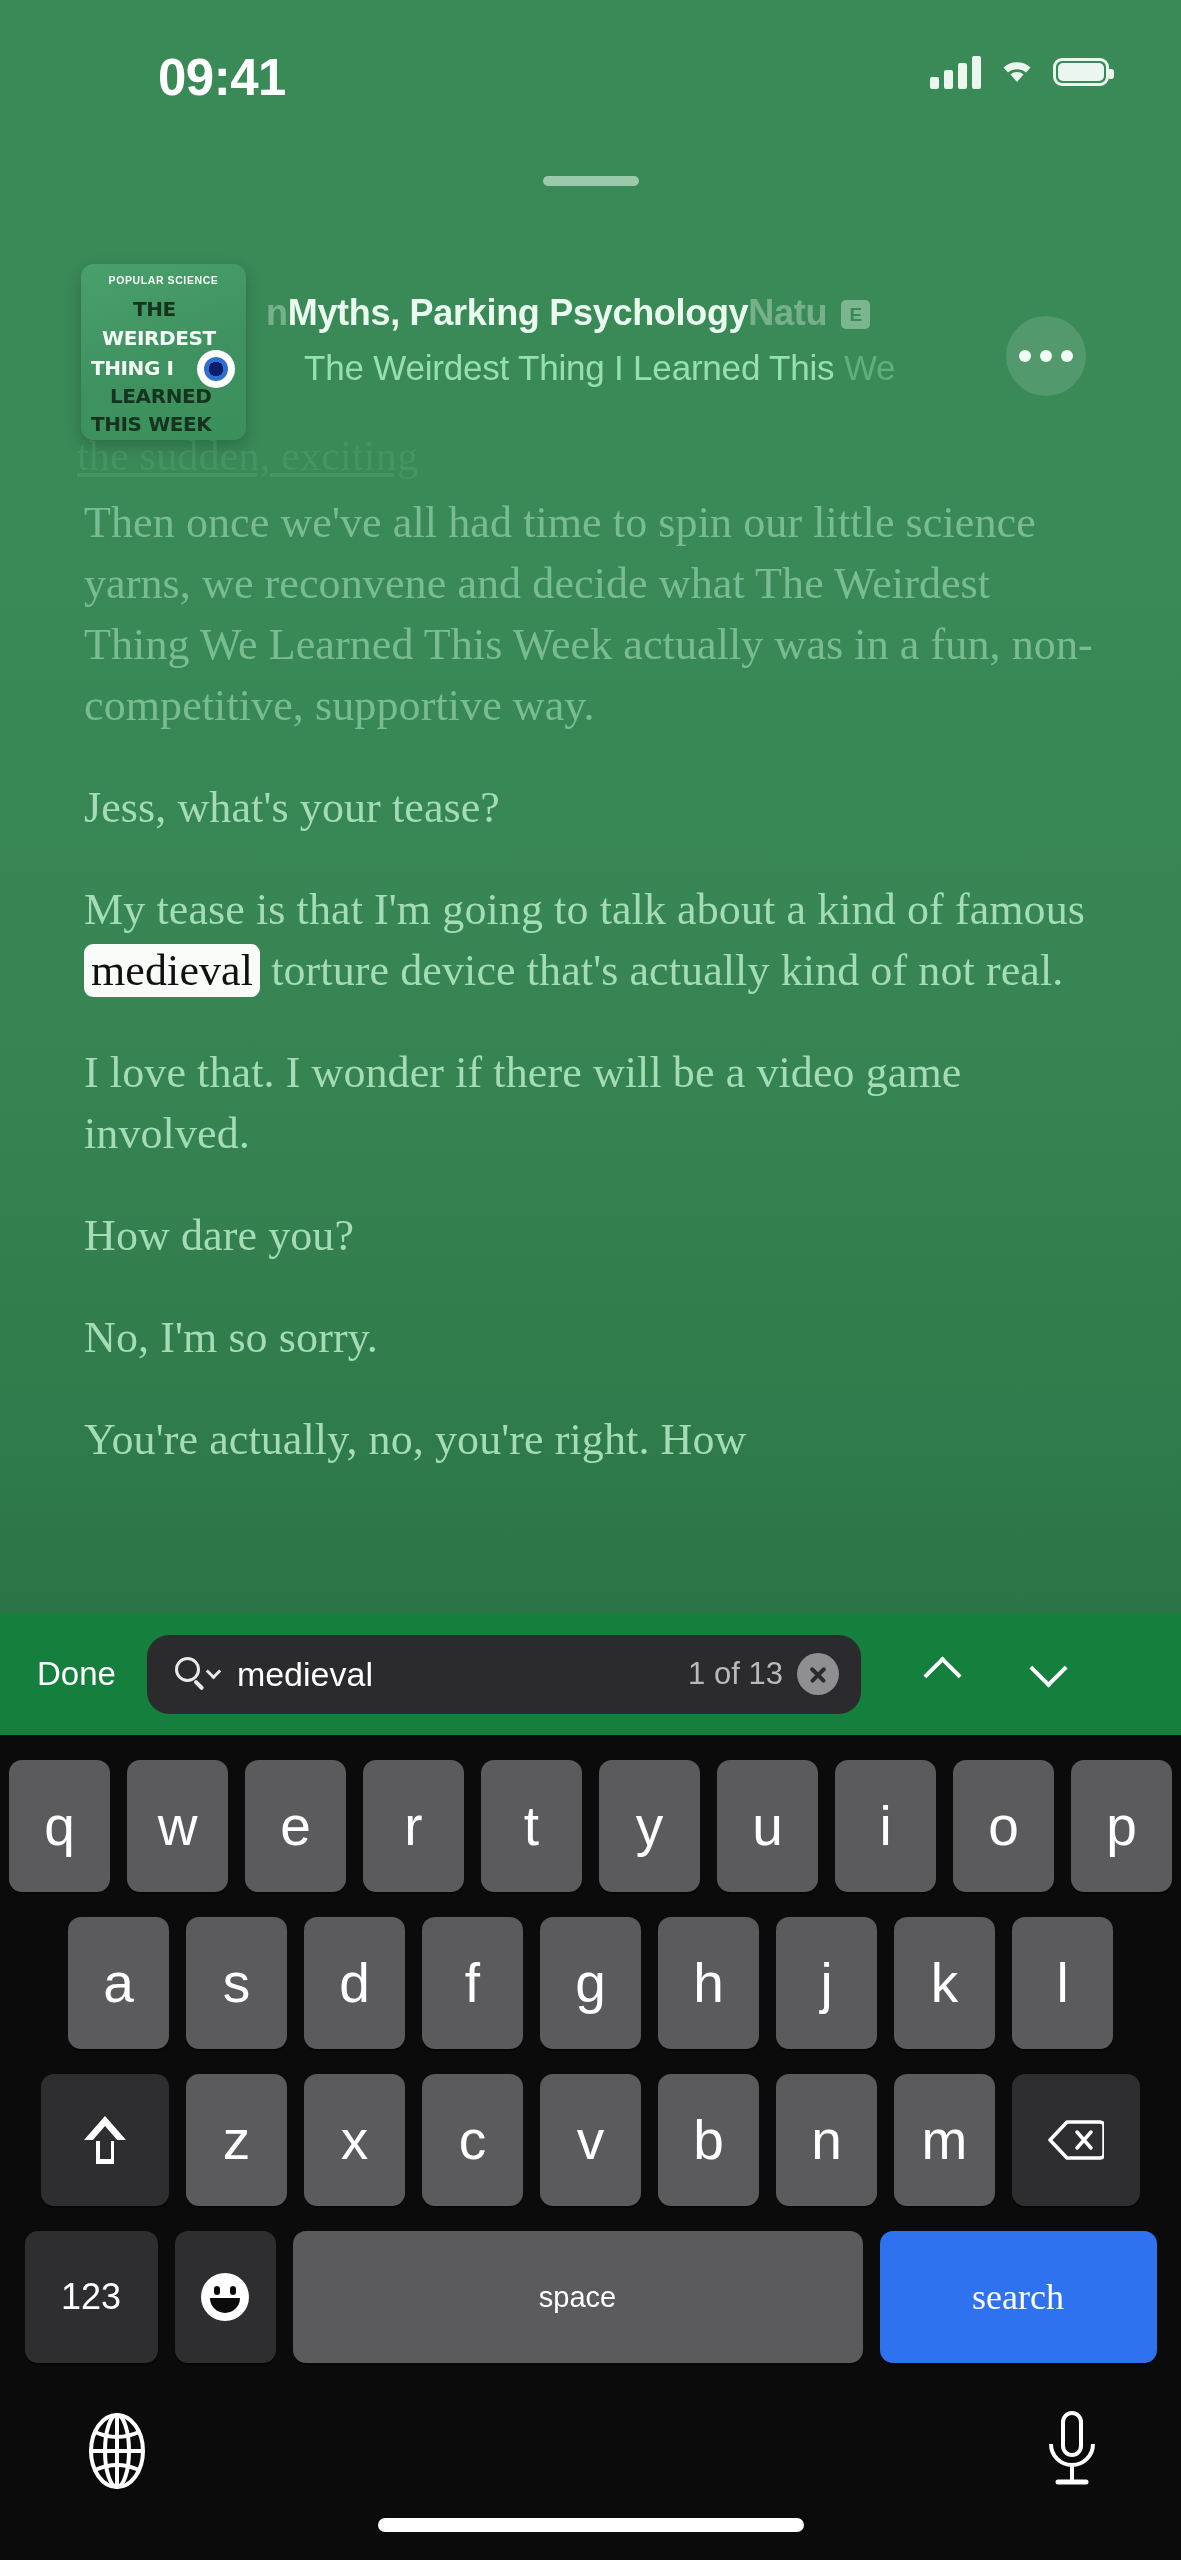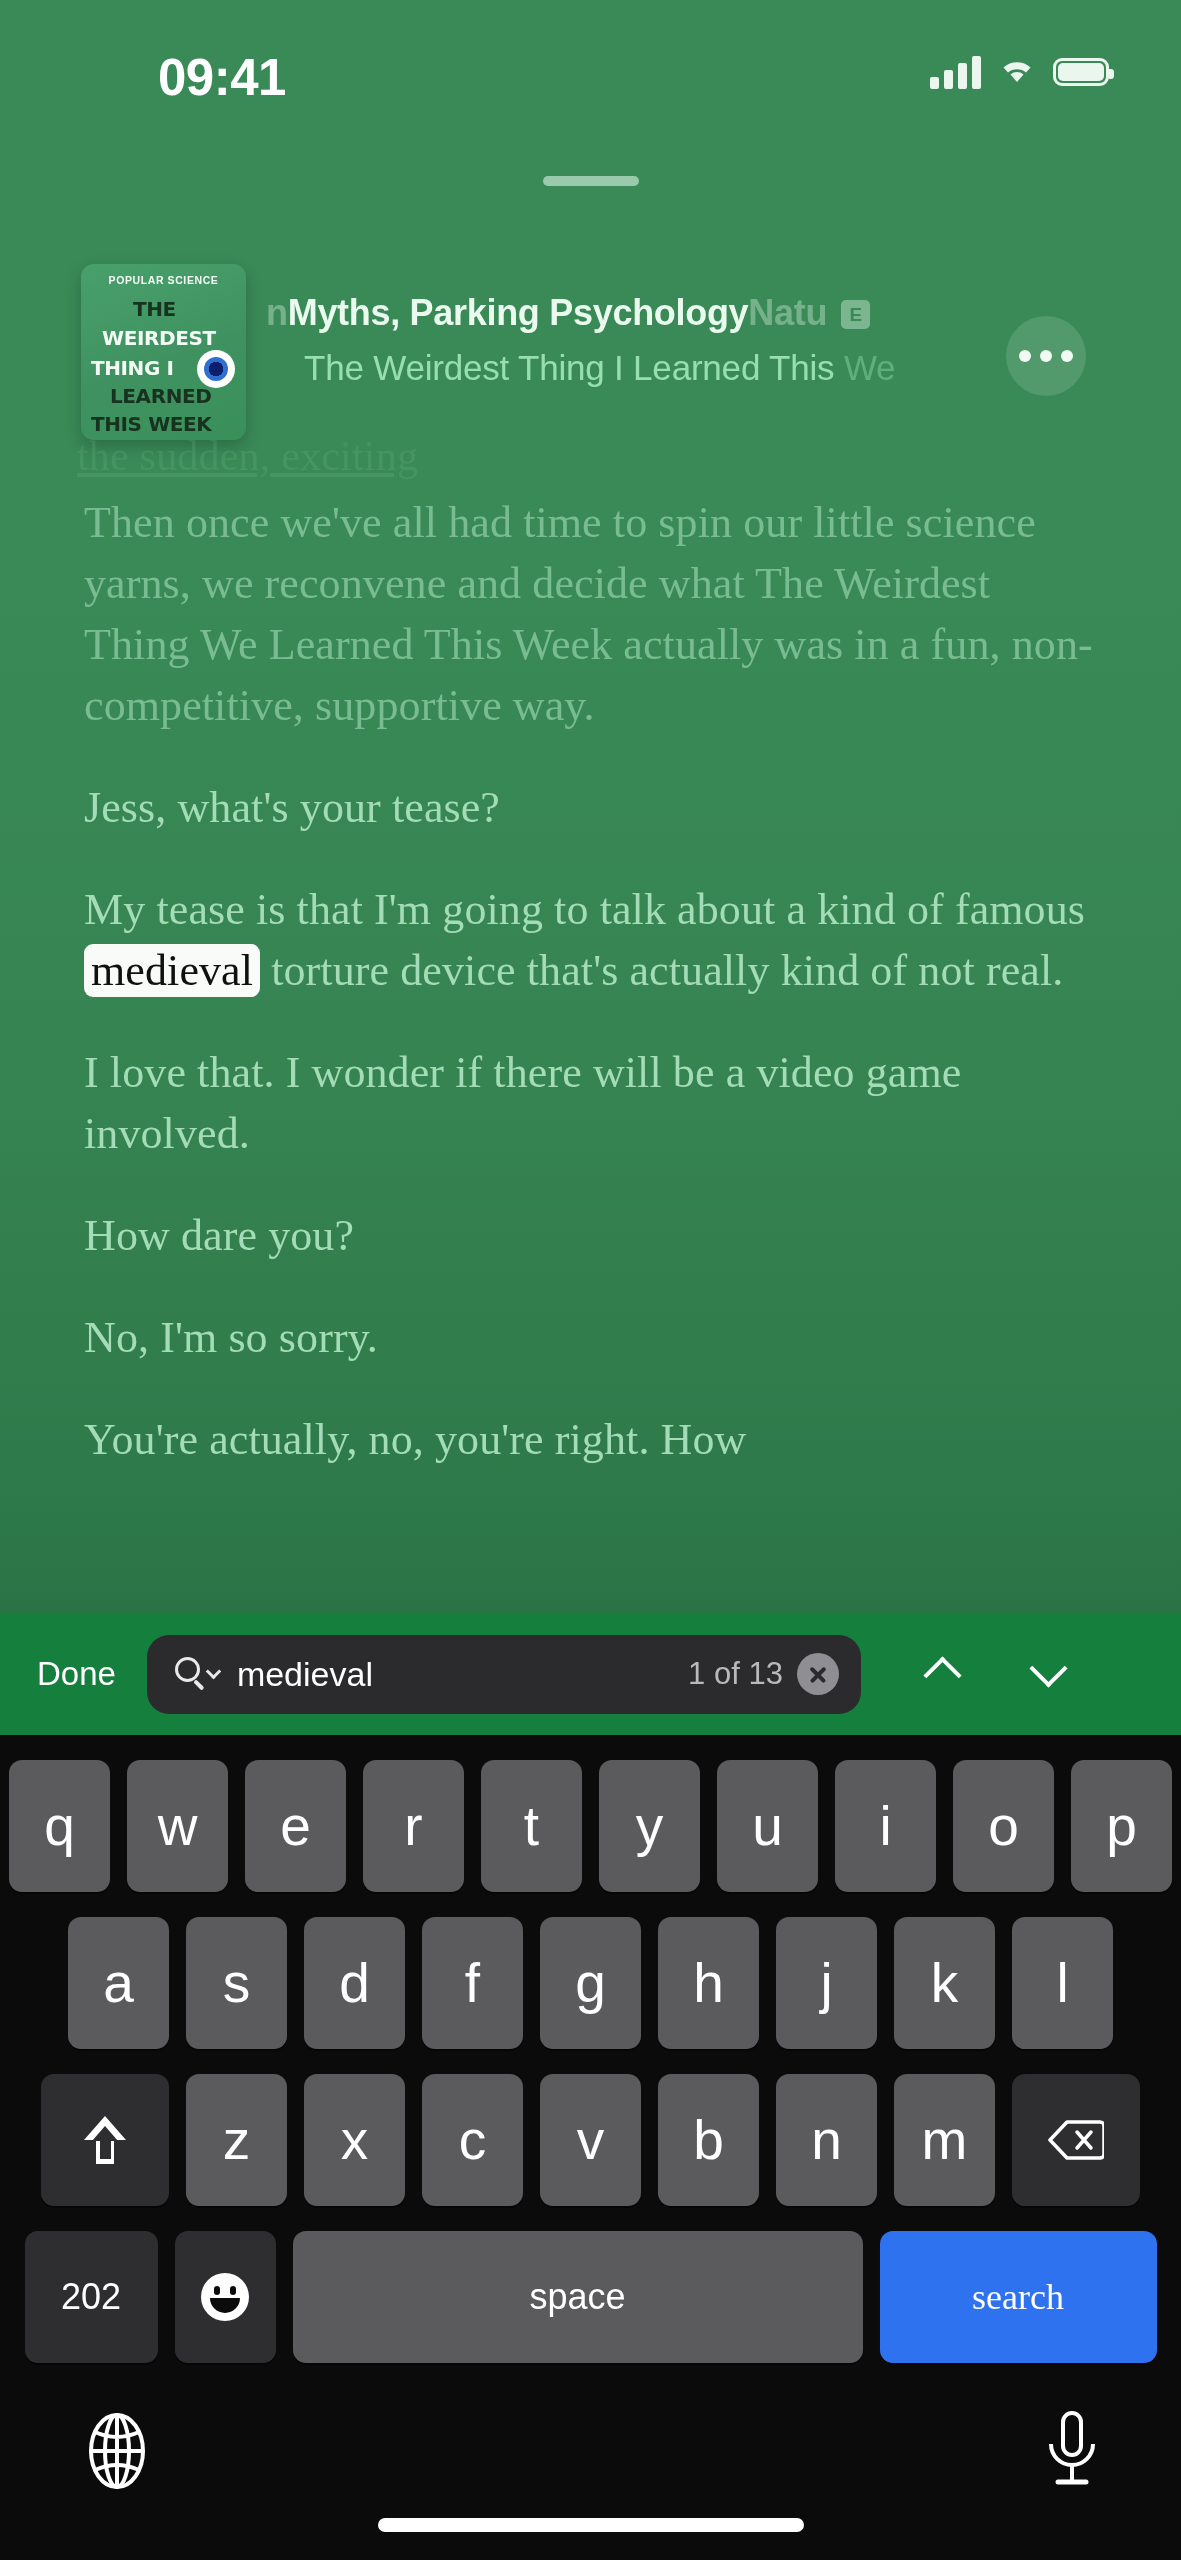--- a/index.html
+++ b/index.html
@@ -324,21 +324,21 @@
     border-radius: 13px;
     display:flex; align-items:center; justify-content:center;
     color:#ffffff;
     font-size: 55px;
     font-weight: 300;
     box-shadow: 0 2px 0 rgba(0,0,0,0.45);
   }
   .key.dark { background: #2e2e30; }
   .key.wide { width: 128px; }
   .key.blue { background: #2f72f0; }
-  #key-space { width: 570px; font-size: 36px; font-weight: 400; }
+  #key-space { width: 570px; font-size: 29px; font-weight: 400; }
   #key-search { width: 277px; font-size: 36px; font-weight: 400; font-family: Liberation Serif, serif; }
   #key-123 { width: 133px; font-size: 36px; font-weight: 400; }
   #key-emoji { width: 101px; }
 
   .shift-ico {
     position:relative; width: 42px; height: 48px;
   }
   .shift-ico::before {
     content:""; position:absolute; left: 0; top: 0;
     width: 0; height: 0;
@@ -540,21 +540,21 @@
         <span class="bksp-ico">
           <svg width="56" height="42" viewBox="0 0 56 42">
             <path d="M19 3 L52 3 A4 4 0 0 1 56 7 L56 35 A4 4 0 0 1 52 39 L19 39 L2 21 Z" fill="none" stroke="#ffffff" stroke-width="3.5" stroke-linejoin="round"></path>
             <path d="M29 13 L43 29 M43 13 L29 29" stroke="#ffffff" stroke-width="3.5" stroke-linecap="round"></path>
           </svg>
         </span>
       </div>
     </div>
 
     <div class="krow" id="krow4">
-      <div class="key dark" id="key-123">202</div>
+      <div class="key dark" id="key-123">123</div>
       <div class="key dark" id="key-emoji">
         <span class="emoji-ico">
           <span class="eye l"></span>
             <span class="eye r"></span>
             <span class="mouth"></span>
         </span>
       </div>
       <div class="key" id="key-space">space</div>
       <div class="key blue" id="key-search">search</div>
     </div>

